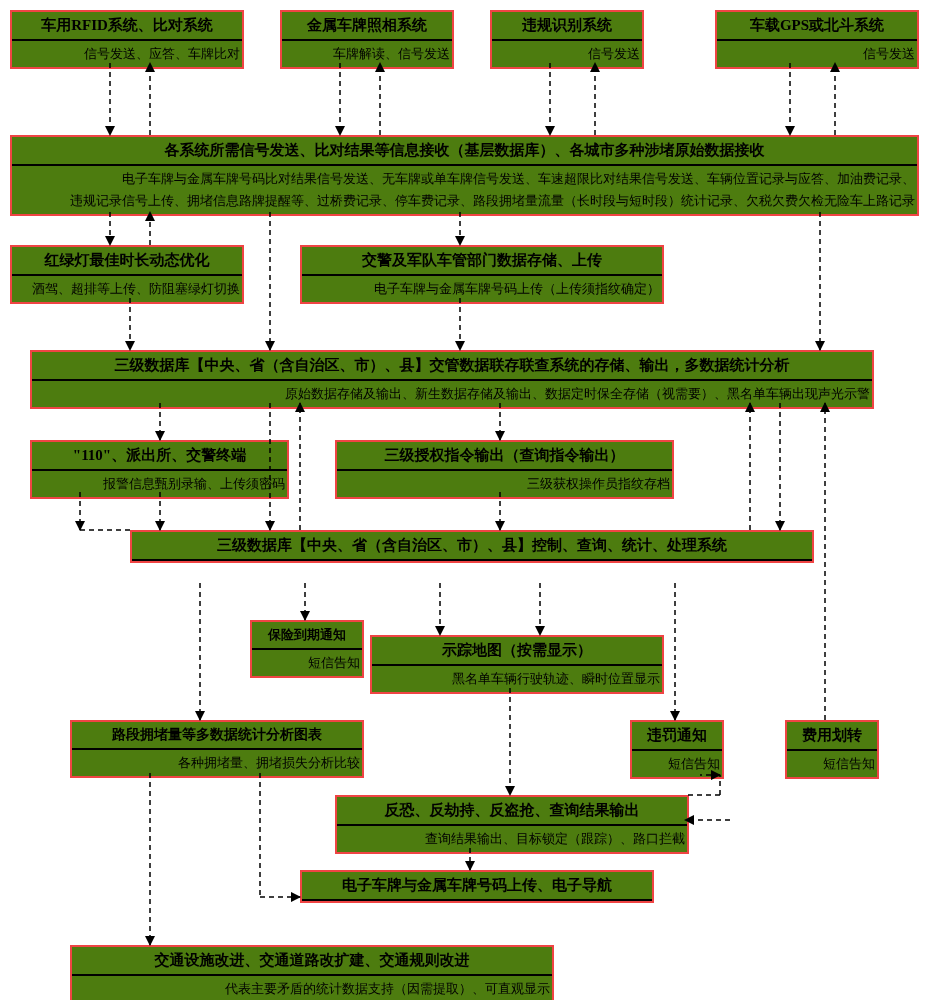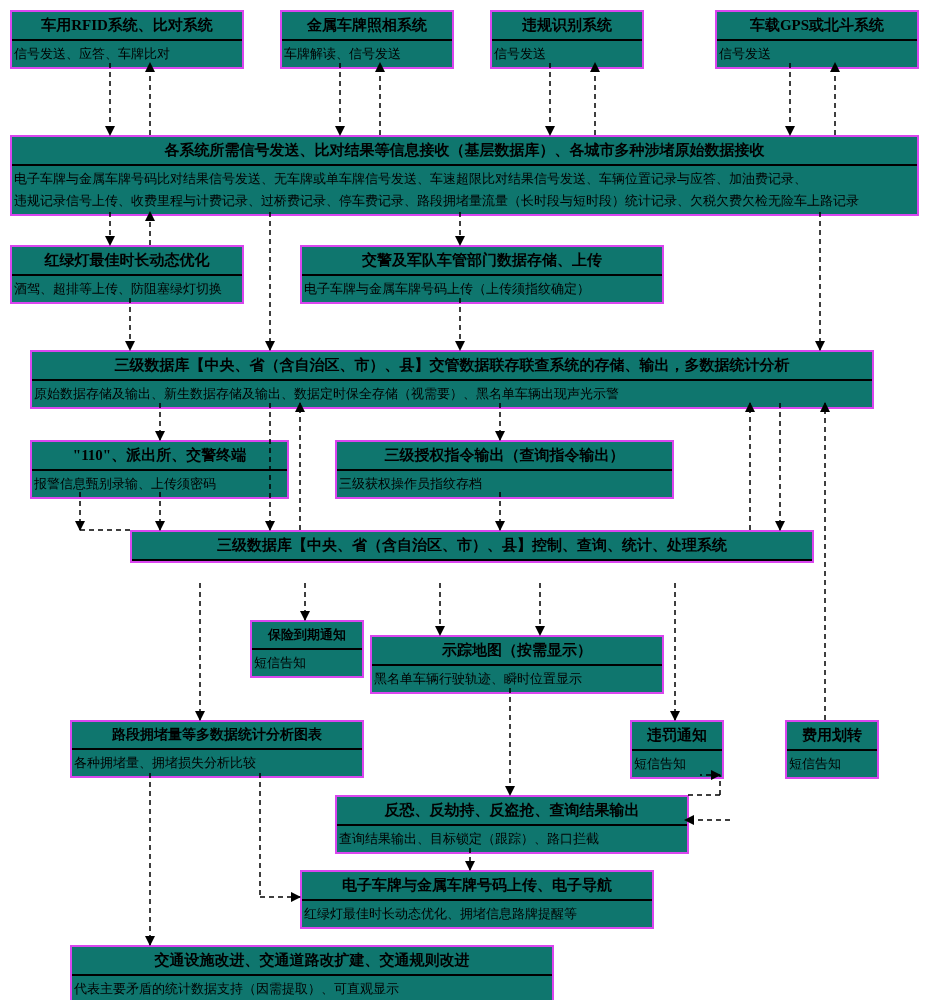--- a/index.html
+++ b/index.html
@@ -1,18 +1,18 @@
 <!DOCTYPE html>
 <html><head>
 <meta charset="utf-8">
 <style>
 body{margin:0;padding:0;background:#fff;font-family:"SimSun","Songti SC",serif;width:927px;height:1000px;position:relative}
-.box{position:absolute;border:2px solid #d946ef;background:#0f766e}
+.box{position:absolute;border:2px solid #ef4444;background:#4d7c0f}
 .box .t{font-weight:700;text-align:center;padding:4px 2px;border-bottom:2px solid #000;font-size:15px}
-.box .s{text-align:left;padding:4px 2px;font-size:13px}
+.box .s{text-align:right;padding:4px 2px;font-size:13px}
 .box2line .t{font-size:15px}
 svg{position:absolute;top:0;left:0;pointer-events:none}
 </style>
 </head>
 <body>
 
 <div class="box" style="left:10px;top:10px;width:230px">
   <div class="t">车用RFID系统、比对系统</div>
   <div class="s">信号发送、应答、车牌比对</div>
 </div>
@@ -25,21 +25,21 @@
   <div class="s">信号发送</div>
 </div>
 <div class="box" style="left:715px;top:10px;width:200px">
   <div class="t">车载GPS或北斗系统</div>
   <div class="s">信号发送</div>
 </div>
 
 <div class="box box2line" style="left:10px;top:135px;width:905px">
   <div class="t">各系统所需信号发送、比对结果等信息接收（基层数据库）、各城市多种涉堵原始数据接收</div>
   <div class="s">电子车牌与金属车牌号码比对结果信号发送、无车牌或单车牌信号发送、车速超限比对结果信号发送、车辆位置记录与应答、加油费记录、</div>
-  <div class="s" style="padding-top:0">违规记录信号上传、收费里程与计费记录、过桥费记录、停车费记录、路段拥堵量流量（长时段与短时段）统计记录、欠税欠费欠检无险车上路记录</div>
+  <div class="s" style="padding-top:0">违规记录信号上传、拥堵信息路牌提醒等、过桥费记录、停车费记录、路段拥堵量流量（长时段与短时段）统计记录、欠税欠费欠检无险车上路记录</div>
 </div>
 
 <div class="box" style="left:10px;top:245px;width:230px">
   <div class="t">红绿灯最佳时长动态优化</div>
   <div class="s">酒驾、超排等上传、防阻塞绿灯切换</div>
 </div>
 <div class="box" style="left:300px;top:245px;width:360px">
   <div class="t">交警及军队车管部门数据存储、上传</div>
   <div class="s">电子车牌与金属车牌号码上传（上传须指纹确定）</div>
 </div>
@@ -84,21 +84,20 @@
   <div class="s">短信告知</div>
 </div>
 
 <div class="box" style="left:335px;top:795px;width:350px">
   <div class="t">反恐、反劫持、反盗抢、查询结果输出</div>
   <div class="s">查询结果输出、目标锁定（跟踪）、路口拦截</div>
 </div>
 
 <div class="box" style="left:300px;top:870px;width:350px">
   <div class="t">电子车牌与金属车牌号码上传、电子导航</div>
-  <div class="s">红绿灯最佳时长动态优化、拥堵信息路牌提醒等</div>
 </div>
 
 <div class="box" style="left:70px;top:945px;width:480px">
   <div class="t">交通设施改进、交通道路改扩建、交通规则改进</div>
   <div class="s">代表主要矛盾的统计数据支持（因需提取）、可直观显示</div>
 </div>
 
 <svg width="927" height="1000">
 <defs>
   <marker id="ah" viewBox="0 0 10 10" refX="9" refY="5" markerWidth="7" markerHeight="7" orient="auto-start-reverse">

